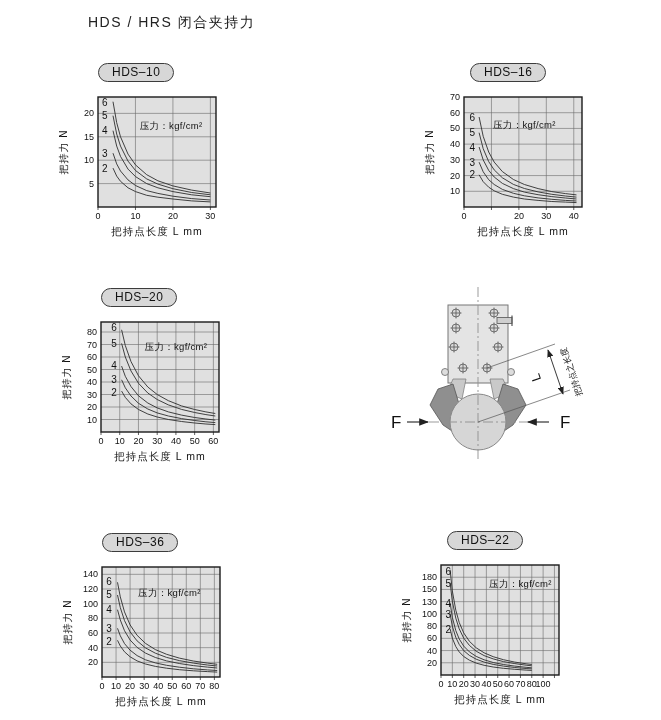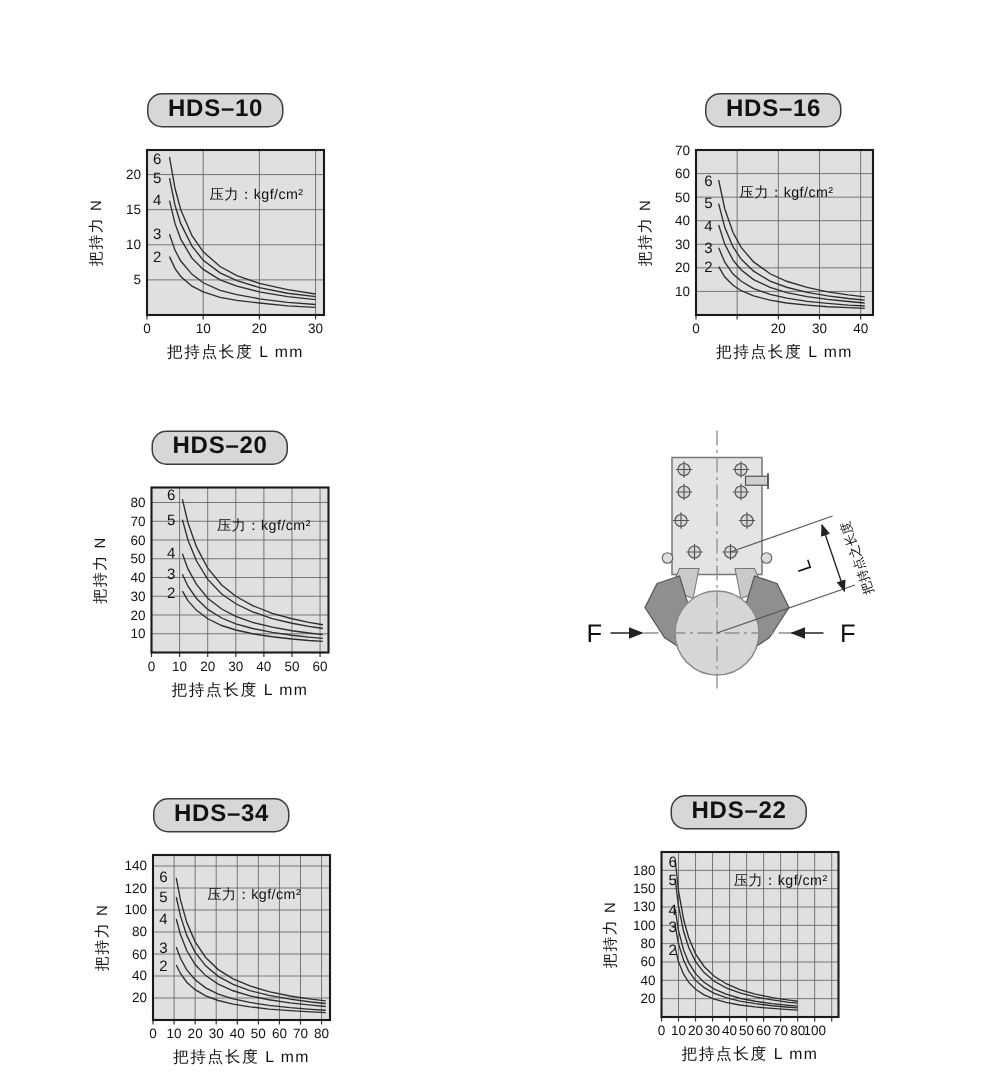--- a/index.html
+++ b/index.html
@@ -9,32 +9,33 @@
   }
   .page{position:absolute;left:0;top:0;width:661px;height:720px;background:#fff;overflow:hidden;}
   .title{
     position:absolute;left:88px;top:14px;margin:0;
     font-size:14px;font-weight:500;letter-spacing:1.5px;color:#222;
   }
   .chart-block{position:absolute;}
   .badge{
     display:inline-block;margin-left:44px;margin-bottom:3px;
     padding:1px 13px 2px;border:1.5px solid #3c3c3c;border-radius:10px;
-    background:#d7d7d7;font-size:16px;color:#111;letter-spacing:0.5px;font-weight:bold;
+    background:#d7d7d7;font-size:12px;color:#111;letter-spacing:0.5px;
   }
   .chart-block.right .badge{margin-left:50px;}
   svg{display:block;}
   svg text{font-family:"Liberation Sans","DejaVu Sans",sans-serif;fill:#111;}
   .diagram{position:absolute;left:383px;top:283px;width:235px;height:180px;}
 </style>
 </head>
 <body>
 
 <div class="page">
 
+  <h1 class="title">HDS / HRS 闭合夹持力</h1>
 
   <div class="chart-block" style="left:54px;top:62px;">
     <div class="badge">HDS–10</div>
     <svg class="chart-svg" width="182" height="158">
         <rect x="44" y="12" width="118" height="110" fill="#e0e0e0"></rect>
         <g stroke="#6a6a6a" stroke-width="0.6">
           <line x1="81.46031746031747" y1="12" x2="81.46031746031747" y2="122"></line>
           <line x1="118.92063492063492" y1="12" x2="118.92063492063492" y2="122"></line>
           <line x1="156.38095238095238" y1="12" x2="156.38095238095238" y2="122"></line>
           <line x1="44" y1="98.59574468085107" x2="162" y2="98.59574468085107"></line>
@@ -197,21 +198,21 @@
           <text x="118.92063492063492" y="134" font-size="9" text-anchor="middle">40</text>
           <text x="137.65079365079364" y="134" font-size="9" text-anchor="middle">50</text>
           <text x="156.38095238095238" y="134" font-size="9" text-anchor="middle">60</text>
         </g>
         <text x="103" y="150" font-size="10.5" text-anchor="middle" letter-spacing="1">把持点长度 L mm</text>
         <text x="13" y="67" font-size="10" text-anchor="middle" letter-spacing="1" transform="rotate(-90 13 67)">把持力 N</text>
       </svg>
   </div>
 
   <div class="chart-block" style="left:58px;top:532px;">
-    <div class="badge">HDS–34</div>
+    <div class="badge">HDS–36</div>
     <svg class="chart-svg" width="182" height="158">
         <rect x="44" y="12" width="118" height="110" fill="#e0e0e0"></rect>
         <g stroke="#6a6a6a" stroke-width="0.6">
           <line x1="58.04761904761905" y1="12" x2="58.04761904761905" y2="122"></line>
           <line x1="72.0952380952381" y1="12" x2="72.0952380952381" y2="122"></line>
           <line x1="86.14285714285714" y1="12" x2="86.14285714285714" y2="122"></line>
           <line x1="100.19047619047619" y1="12" x2="100.19047619047619" y2="122"></line>
           <line x1="114.23809523809524" y1="12" x2="114.23809523809524" y2="122"></line>
           <line x1="128.28571428571428" y1="12" x2="128.28571428571428" y2="122"></line>
           <line x1="142.33333333333331" y1="12" x2="142.33333333333331" y2="122"></line>

